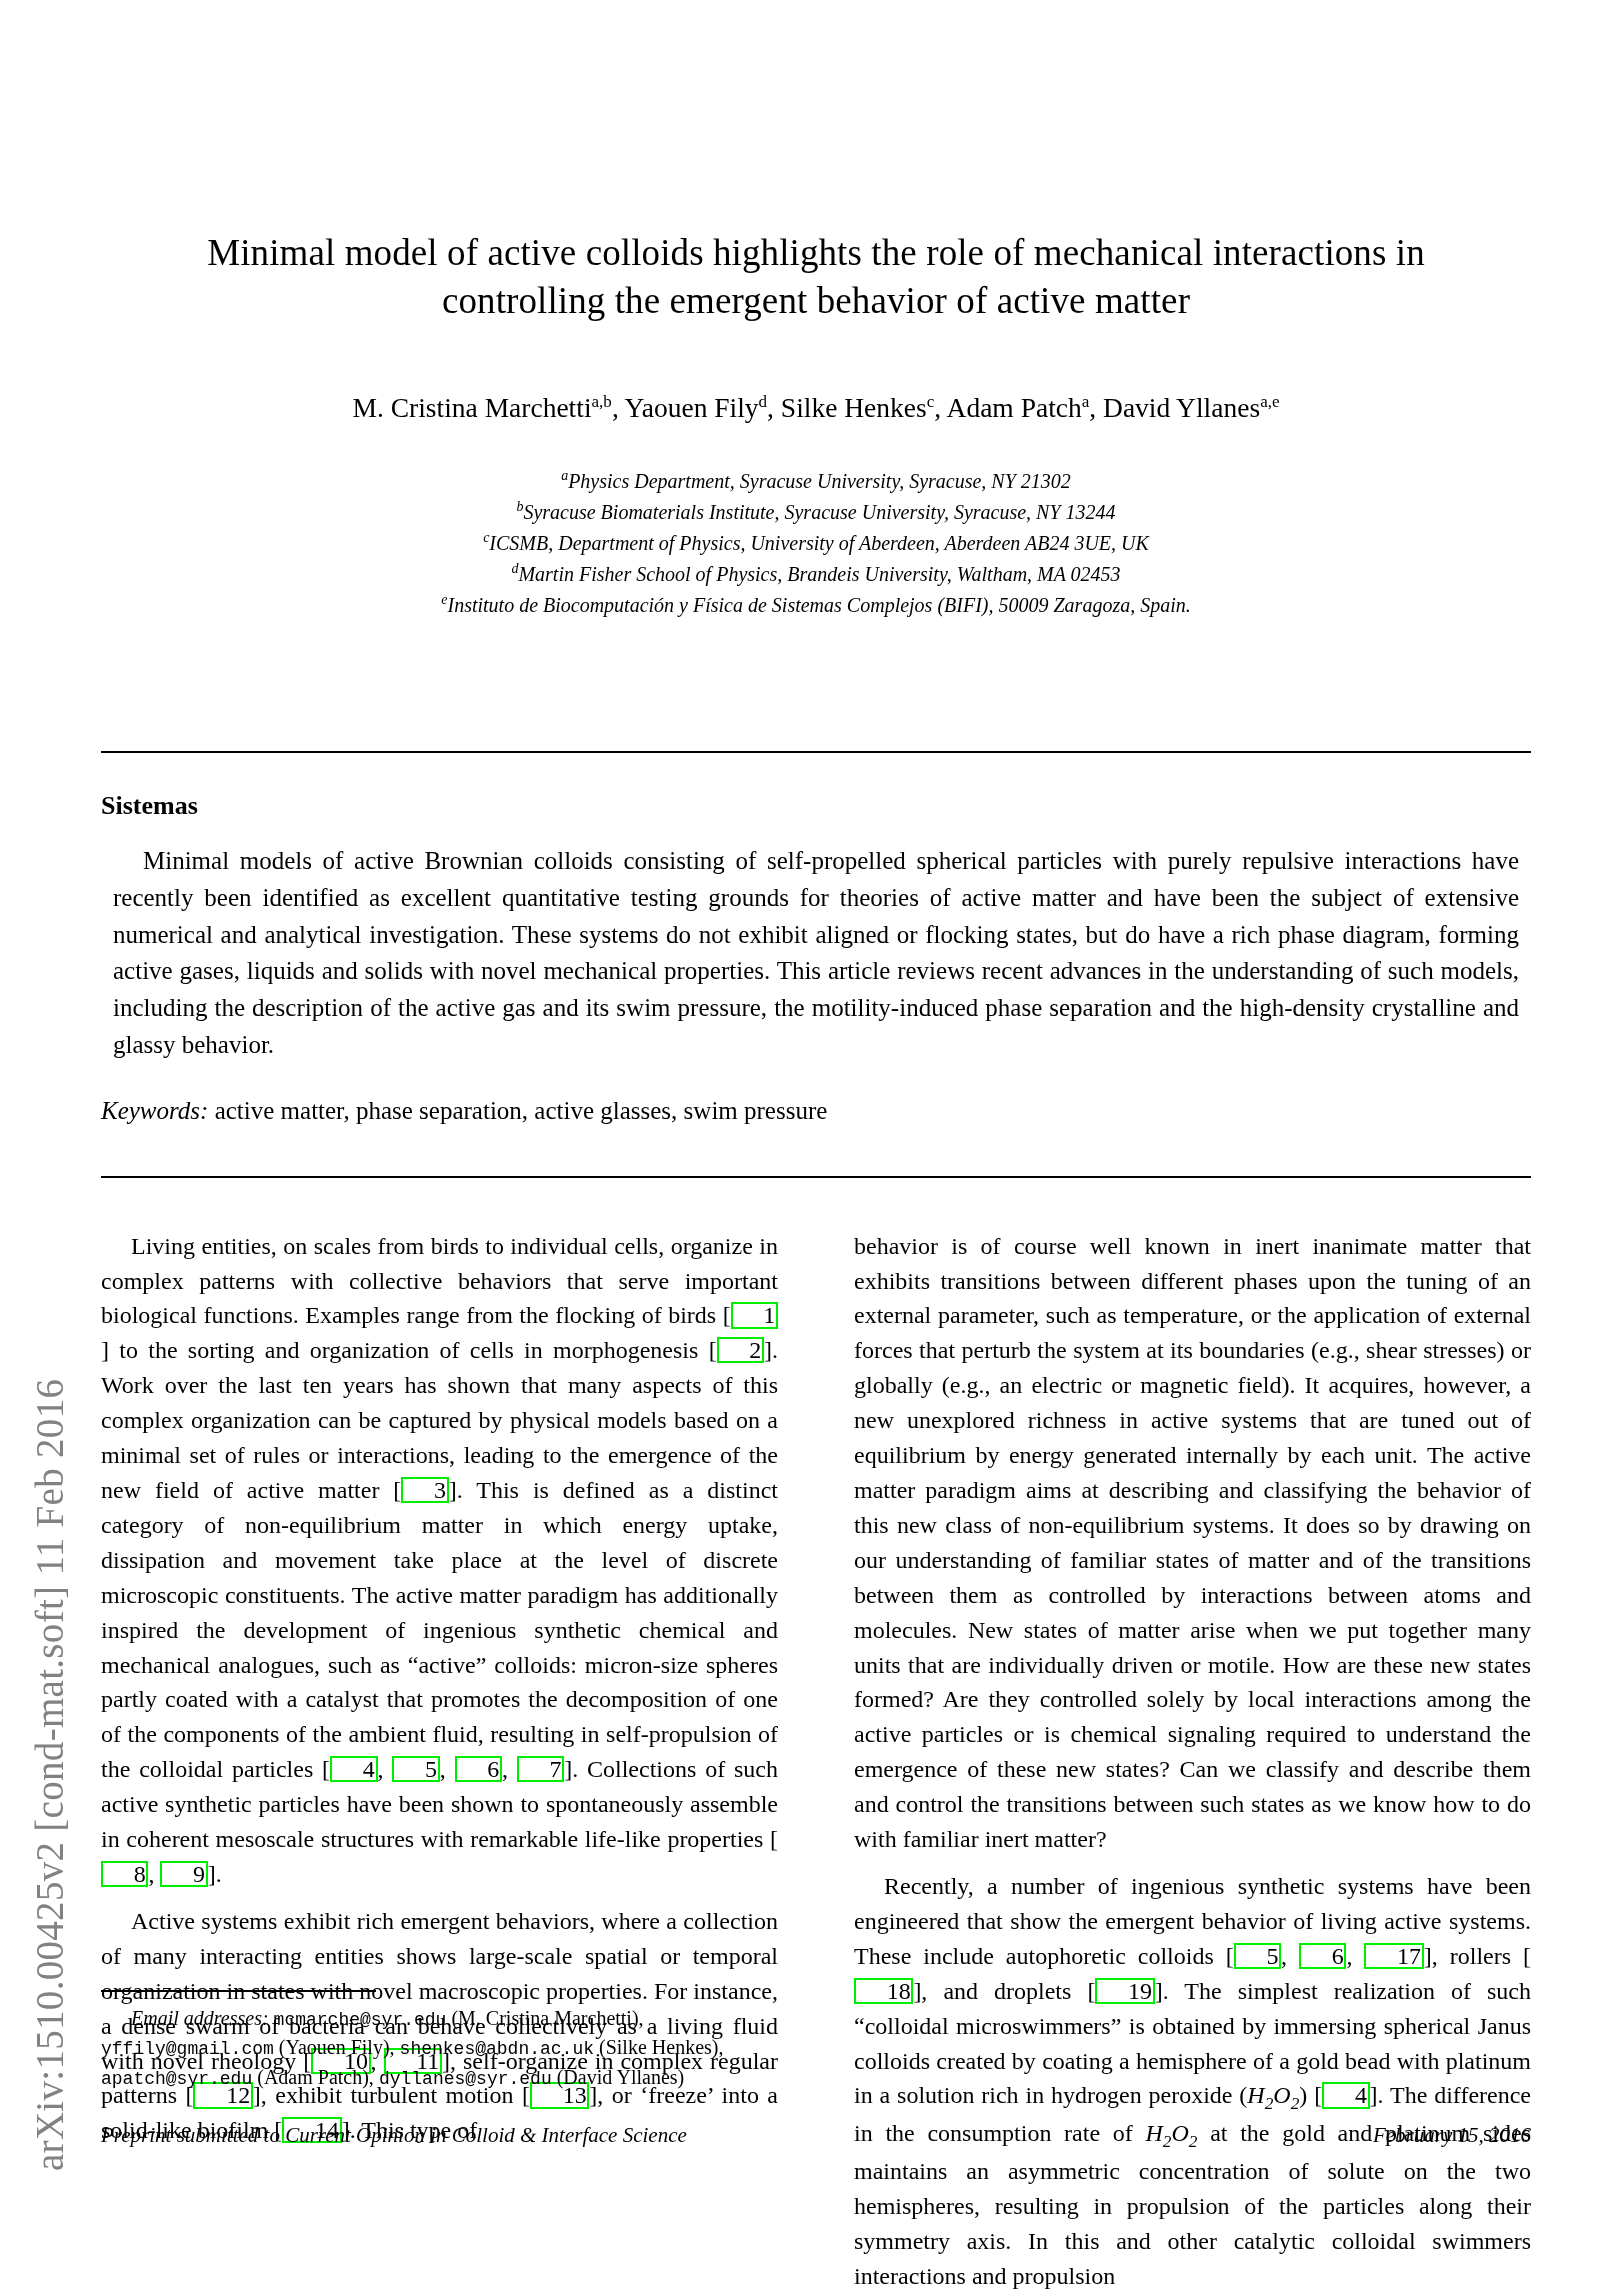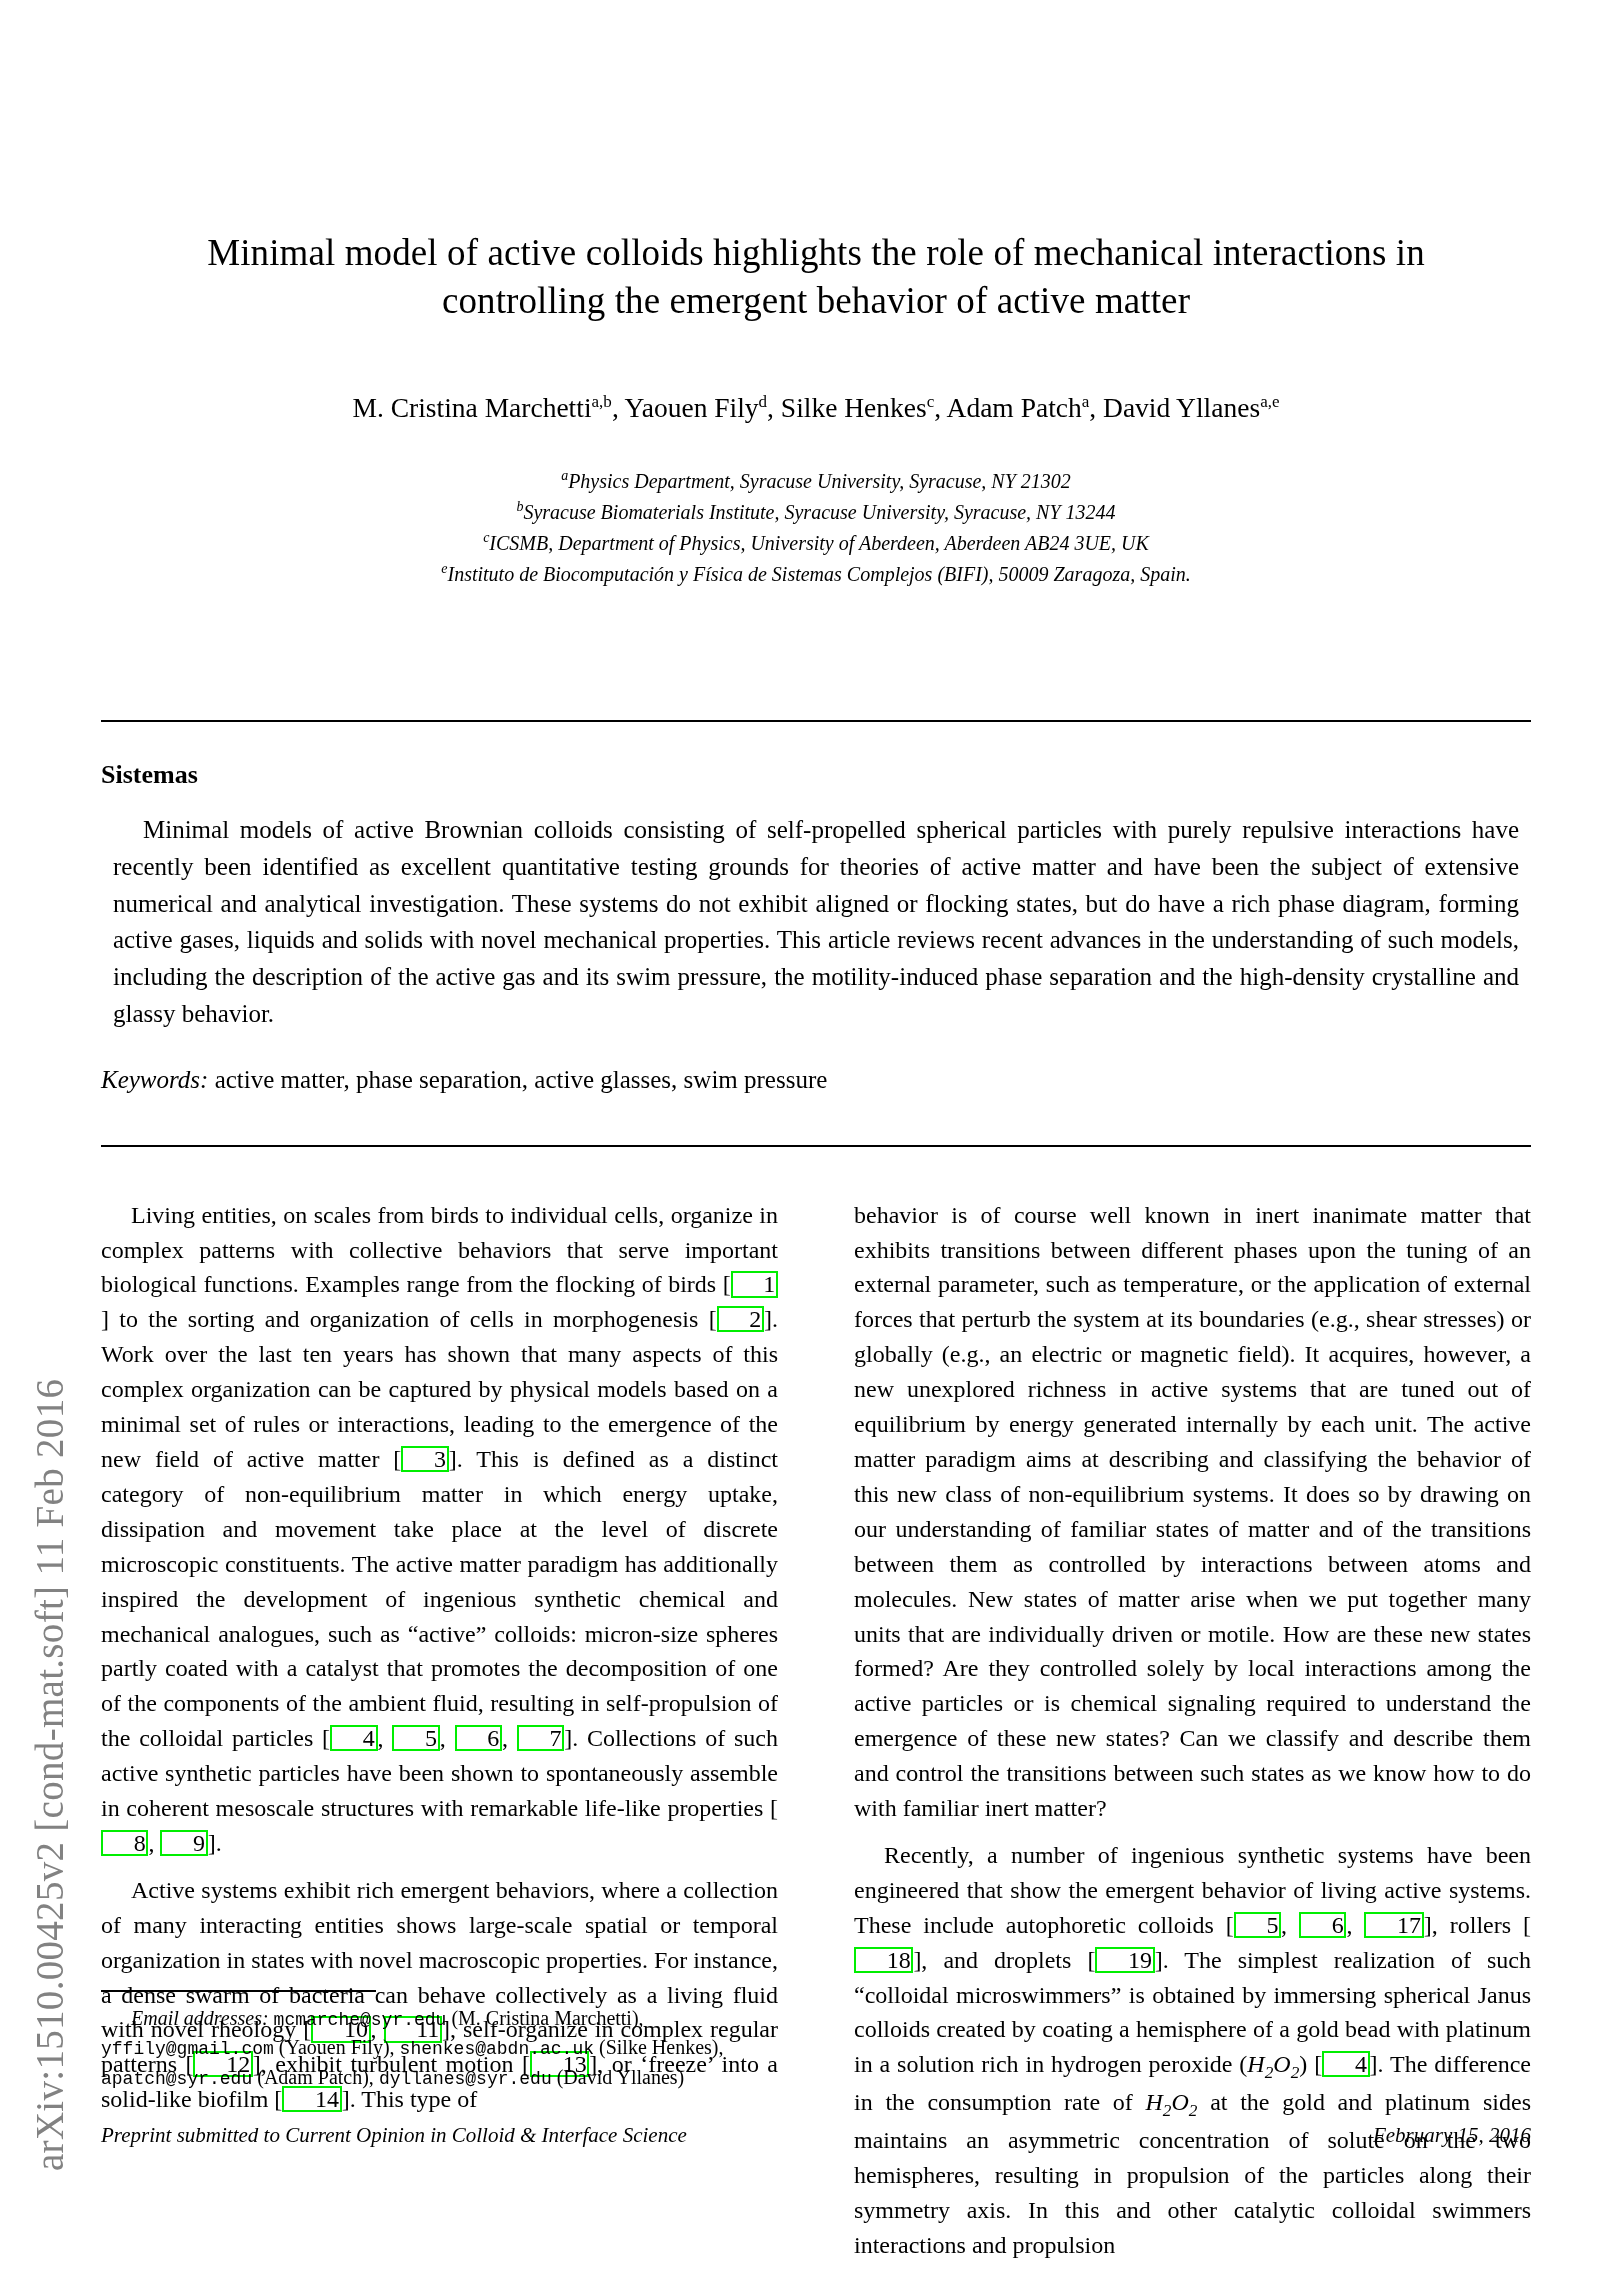--- a/index.html
+++ b/index.html
@@ -223,20 +223,21 @@
 <div id="page">
   <div class="content">
 
     <div class="title-block">
       <h1 class="paper-title">Minimal model of active colloids highlights the role of mechanical interactions in controlling the emergent behavior of active matter</h1>
       <div class="authors">M. Cristina Marchetti<sup>a,b</sup>, Yaouen Fily<sup>d</sup>, Silke Henkes<sup>c</sup>, Adam Patch<sup>a</sup>, David Yllanes<sup>a,e</sup></div>
       <div class="affiliations">
         <span class="aff-line"><sup>a</sup><span>Physics Department, Syracuse University, Syracuse, NY 21302</span></span>
         <span class="aff-line"><sup>b</sup><span>Syracuse Biomaterials Institute, Syracuse University, Syracuse, NY 13244</span></span>
         <span class="aff-line"><sup>c</sup><span>ICSMB, Department of Physics, University of Aberdeen, Aberdeen AB24 3UE, UK</span></span>
+        <span class="aff-line"><sup>d</sup><span>Martin Fisher School of Physics, Brandeis University, Waltham, MA 02453</span></span>
         <span class="aff-line"><sup>e</sup><span>Instituto de Biocomputación y Física de Sistemas Complejos (BIFI), 50009 Zaragoza, Spain.</span></span>
       </div>
     </div>
 
     <hr class="rule rule-top">
 
     <div class="abstract-wrap">
       <div class="abstract-heading">Sistemas</div>
       <p class="abstract-body">Minimal models of active Brownian colloids consisting of self-propelled spherical particles with purely repulsive interactions have recently been identified as excellent quantitative testing grounds for theories of active matter and have been the subject of extensive numerical and analytical investigation. These systems do not exhibit aligned or flocking states, but do have a rich phase diagram, forming active gases, liquids and solids with novel mechanical properties. This article reviews recent advances in the understanding of such models, including the description of the active gas and its swim pressure, the motility-induced phase separation and the high-density crystalline and glassy behavior.</p>
       <div class="keywords">

